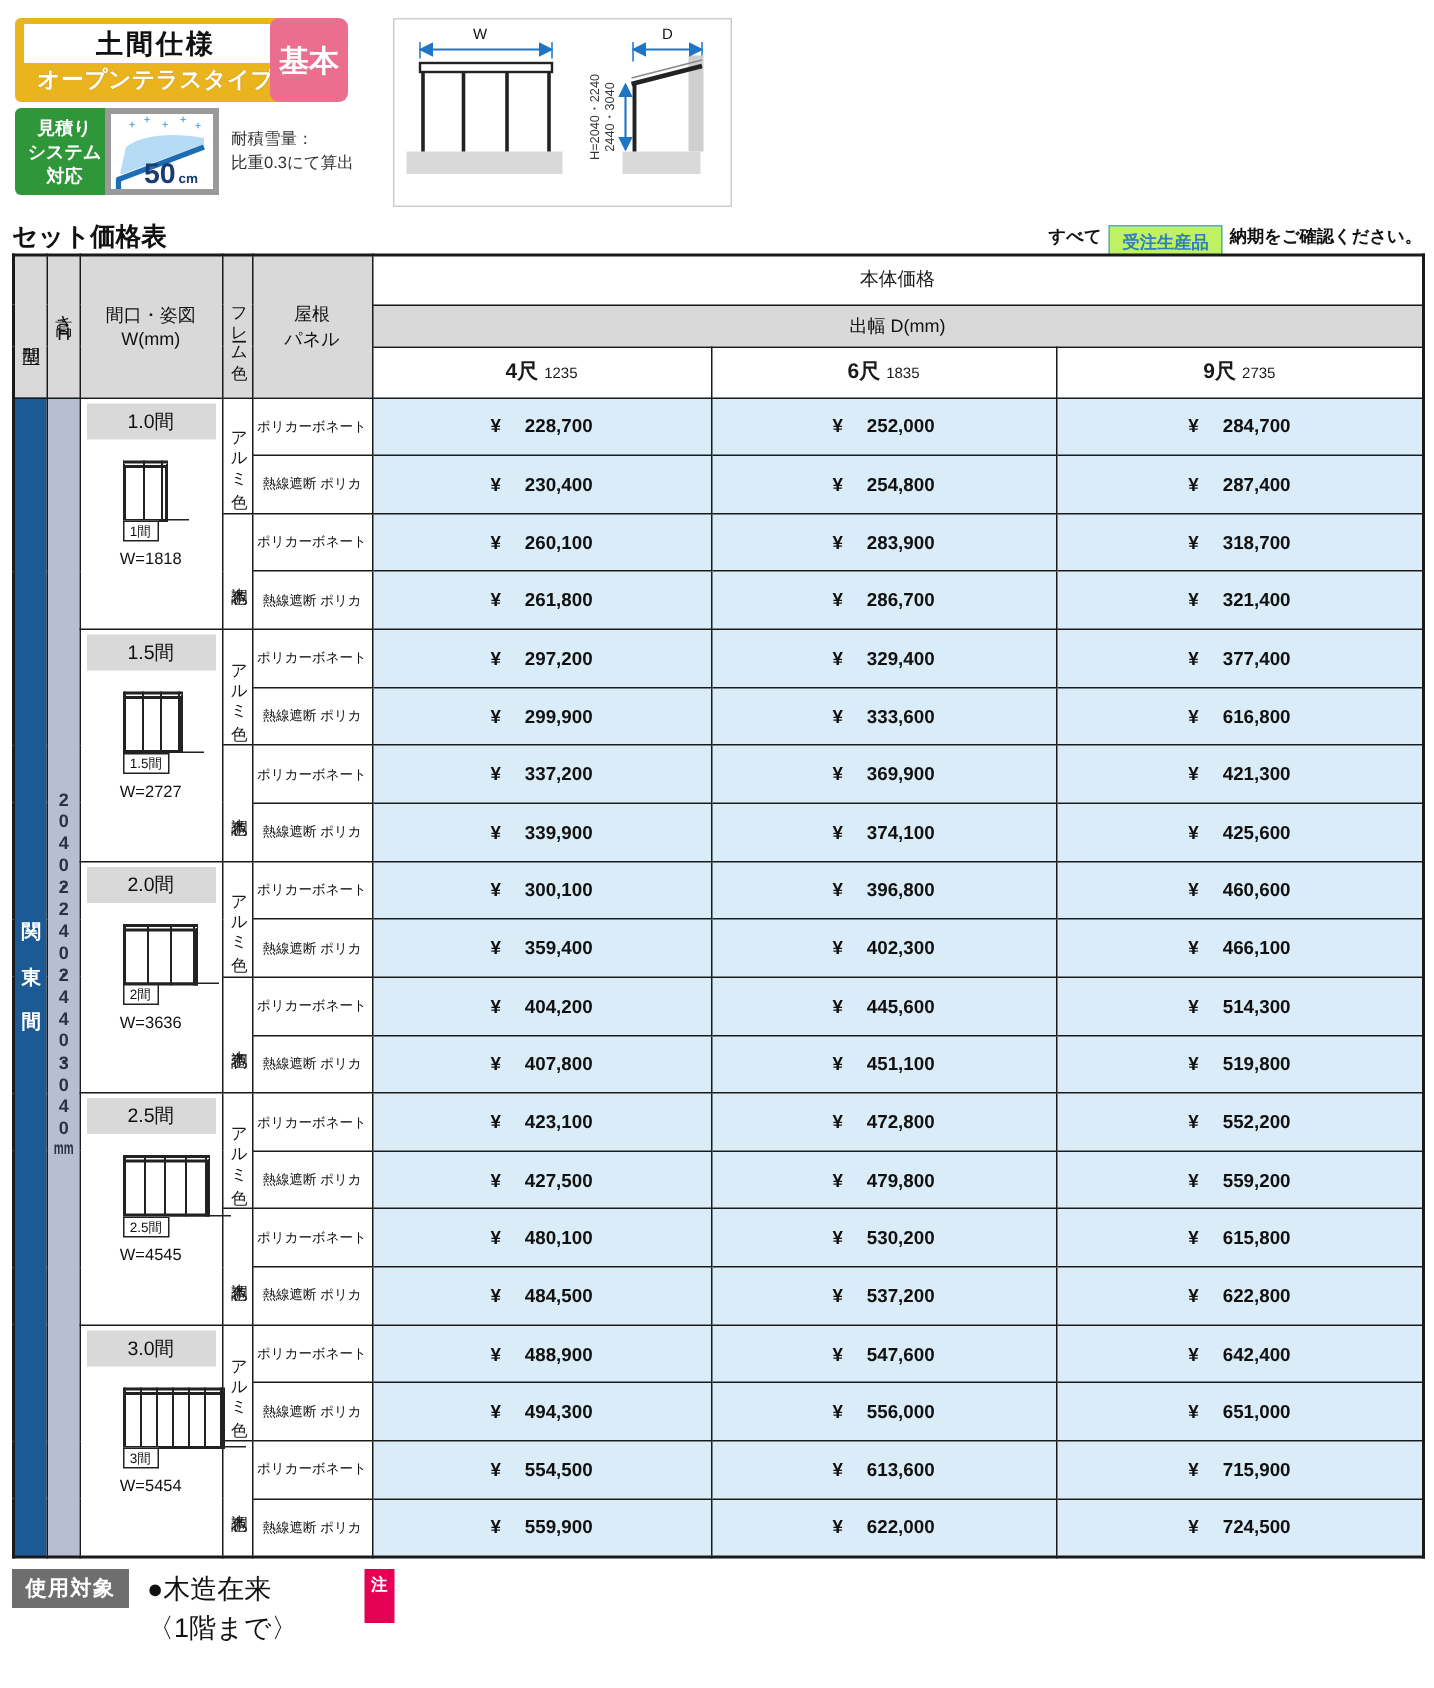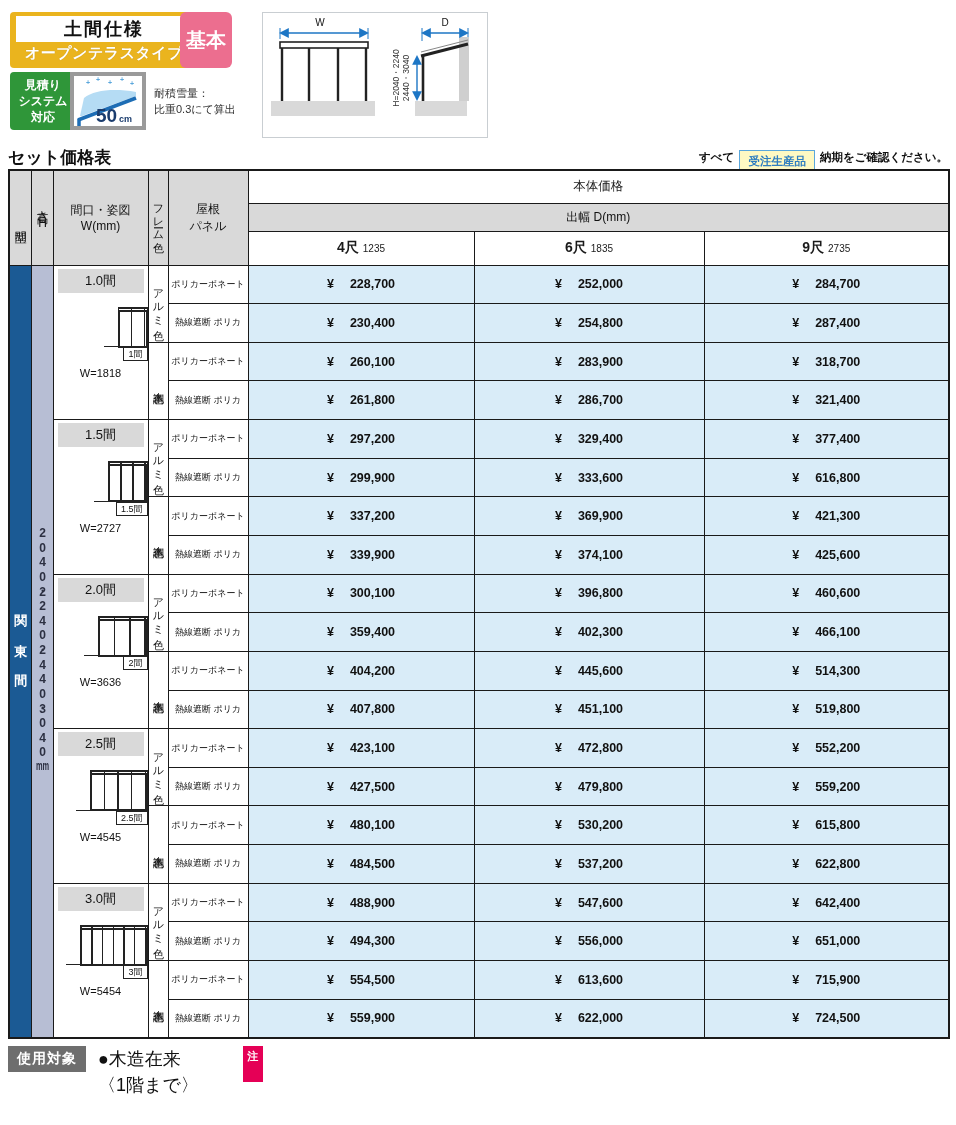--- a/index.html
+++ b/index.html
@@ -12,41 +12,41 @@
   .badge-yellow .sub{height:22px;display:flex;align-items:center;justify-content:center;color:#fff;font-weight:bold;font-size:15px;letter-spacing:0.5px;text-shadow:0 0 1px rgba(0,0,0,.2);}
   .badge-basic{left:180px;top:12px;width:52px;height:56px;background:#ec6e8f;border-radius:6px;display:flex;align-items:center;justify-content:center;color:#fff;font-weight:bold;font-size:20px;}
   .badge-green{left:10px;top:72px;width:66px;height:58px;background:#2f9639;border-radius:4px;display:flex;flex-direction:column;align-items:center;justify-content:center;color:#fff;font-weight:bold;font-size:12px;line-height:1.35;}
   .snow-box{left:70px;top:72px;width:76px;height:58px;background:#fff;border:4px solid #9a9a9a;box-sizing:border-box;}
   .snow-note{left:154px;top:86px;font-size:11px;line-height:1.45;color:#333;}
   .diagram-panel{left:262px;top:12px;width:226px;height:126px;background:#fff;border:1px solid #c9ced2;box-sizing:border-box;}
 
   
   .section-title{left:8px;top:146px;font-size:17px;font-weight:bold;color:#111;}
   .order-note{right:8px;top:150px;font-size:11.5px;font-weight:bold;display:flex;align-items:flex-start;color:#111;}
-  .order-box{display:inline-block;border:1.5px solid #5aa7dc;background:#fef9c3;color:#2f7ec0;padding:3px 8px;margin:0 5px;font-weight:bold;}
+  .order-box{display:inline-block;border:1.5px solid #5aa7dc;background:#bef264;color:#2f7ec0;padding:3px 8px;margin:0 5px;font-weight:bold;}
 
   
   .price-table{position:absolute;left:8px;top:169px;border-collapse:collapse;table-layout:fixed;width:940px;border:2px solid #1a1a1a;}
   .price-table th,.price-table td{border:1px solid #1a1a1a;padding:0;box-sizing:border-box;}
   th.gray{background:#d9d9d9;font-weight:normal;font-size:12px;color:#111;}
   th.white{background:#fff;font-weight:normal;font-size:12.5px;}
   .vtext{writing-mode:vertical-rl;text-orientation:upright;display:inline-block;margin:auto;}
   .tcu{text-combine-upright:all;}
   .hrow1{height:33px;} .hrow2{height:28px;} .hrow3{height:34px;}
   .shaku{font-weight:bold;font-size:14px;}
   .shaku-mm{font-size:10px;margin-left:4px;}
 
   td.bar-kanto{background:#1b5a94;color:#fff;text-align:center;vertical-align:middle;}
   td.bar-kanto .vtext{font-weight:bold;font-size:13px;letter-spacing:30px;}
   td.bar-height{background:#b7bed4;color:#2c3042;text-align:center;vertical-align:middle;}
   td.bar-height .vtext{font-weight:bold;font-size:12px;letter-spacing:0.5px;}
 
   td.figcell{background:#fff;vertical-align:top;}
   .grouphead{margin:3px 4px 0 4px;background:#d9d9d9;text-align:center;font-size:13px;color:#111;height:24px;line-height:24px;}
-  .figwrap{display:flex;flex-direction:column;align-items:flex-end;margin-top:14px;}
+  .figwrap{display:flex;flex-direction:column;align-items:flex-start;margin-top:14px;padding-left:28px;}
   .fig{border:2px solid #222;border-top:5px double #222;height:34px;}
   .baseline{height:0;border-top:1.5px solid #222;margin-top:-1.5px;}
   .figlabel{border:1px solid #222;background:#fff;font-size:9px;padding:0 4px;line-height:12px;color:#111;}
   .wlabel{text-align:center;font-size:11px;color:#111;margin-top:6px;}
 
   td.framecell{background:#fff;text-align:center;vertical-align:middle;}
   td.framecell .vtext{font-size:11px;letter-spacing:1px;}
   td.panelcell{background:#fff;text-align:center;vertical-align:middle;font-size:9px;color:#111;}
   td.price{background:#d9ecf8;vertical-align:middle;}
   .pricebox{display:flex;align-items:center;justify-content:center;gap:16px;font-weight:bold;font-size:12.5px;color:#111;}

